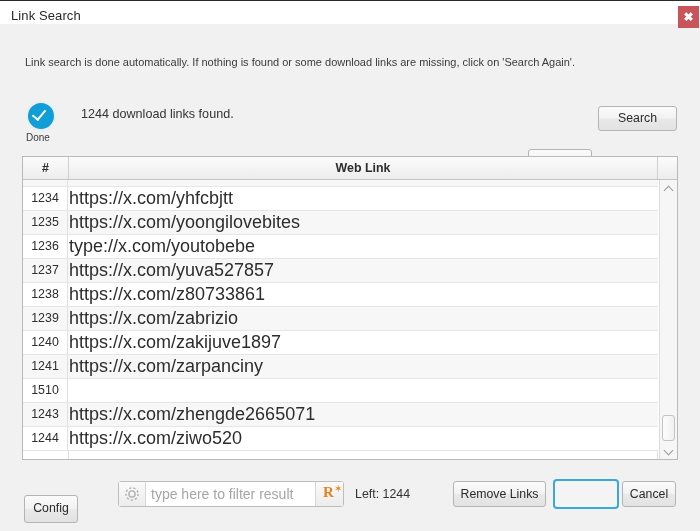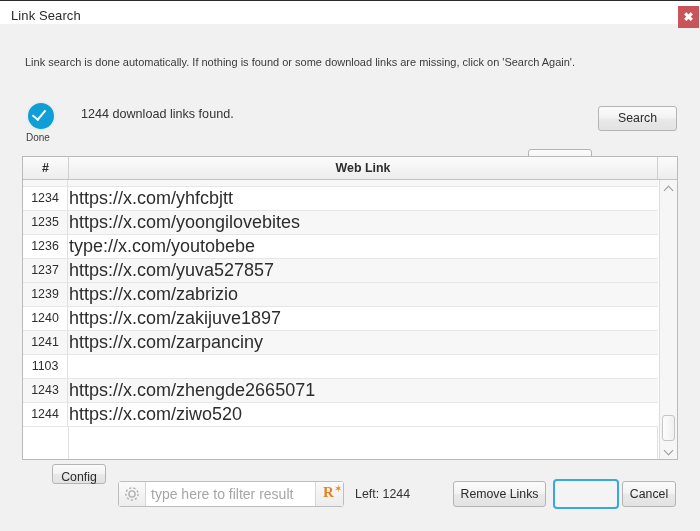--- a/index.html
+++ b/index.html
@@ -120,21 +120,21 @@
     color: #2b2b2b;
     font-size: 12.3px;
     text-align: center;
     cursor: pointer;
     user-select: none;
     white-space: nowrap;
   }
 
   #help-button   { left: 528px; top: 106px; width: 64px;  height: 25px; line-height: 23px; margin-top: 43px; }
   #search-button { left: 598px; top: 106px; width: 79px;  height: 25px; line-height: 23px; }
-  #config-button { left: 24px;  top: 464px; width: 54px;  height: 20px; line-height: 24px; margin-left: 28px; }
+  #config-button { left: 24px;  top: 495px; width: 54px;  height: 28px; line-height: 24px; }
   #remove-button { left: 453px; top: 481px; width: 93px;  height: 26px; line-height: 24px; }
   #cancel-button { left: 622px; top: 481px; width: 54px;  height: 26px; line-height: 24px; }
 
   #confirm-focus {
     position: absolute;
     left: 553px;
     top: 479px;
     width: 66px;
     height: 30px;
     border: 2px solid #3ba7e0;
@@ -411,34 +411,38 @@
             <div class="link">https://x.com/yoongilovebites</div>
           </div>
           <div class="row">
             <div class="num">1236</div>
             <div class="link">type://x.com/youtobebe</div>
           </div>
           <div class="row alt">
             <div class="num">1237</div>
             <div class="link">https://x.com/yuva527857</div>
           </div>
+          <div class="row">
+            <div class="num">1238</div>
+            <div class="link">https://x.com/z80733861</div>
+          </div>
           <div class="row alt">
             <div class="num">1239</div>
             <div class="link">https://x.com/zabrizio</div>
           </div>
           <div class="row">
             <div class="num">1240</div>
             <div class="link">https://x.com/zakijuve1897</div>
           </div>
           <div class="row alt">
             <div class="num">1241</div>
             <div class="link">https://x.com/zarpanciny</div>
           </div>
           <div class="row">
-            <div class="num">1103</div>
+            <div class="num">1510</div>
           </div>
           <div class="row alt">
             <div class="num">1243</div>
             <div class="link">https://x.com/zhengde2665071</div>
           </div>
           <div class="row">
             <div class="num">1244</div>
             <div class="link">https://x.com/ziwo520</div>
           </div>
         </div>

